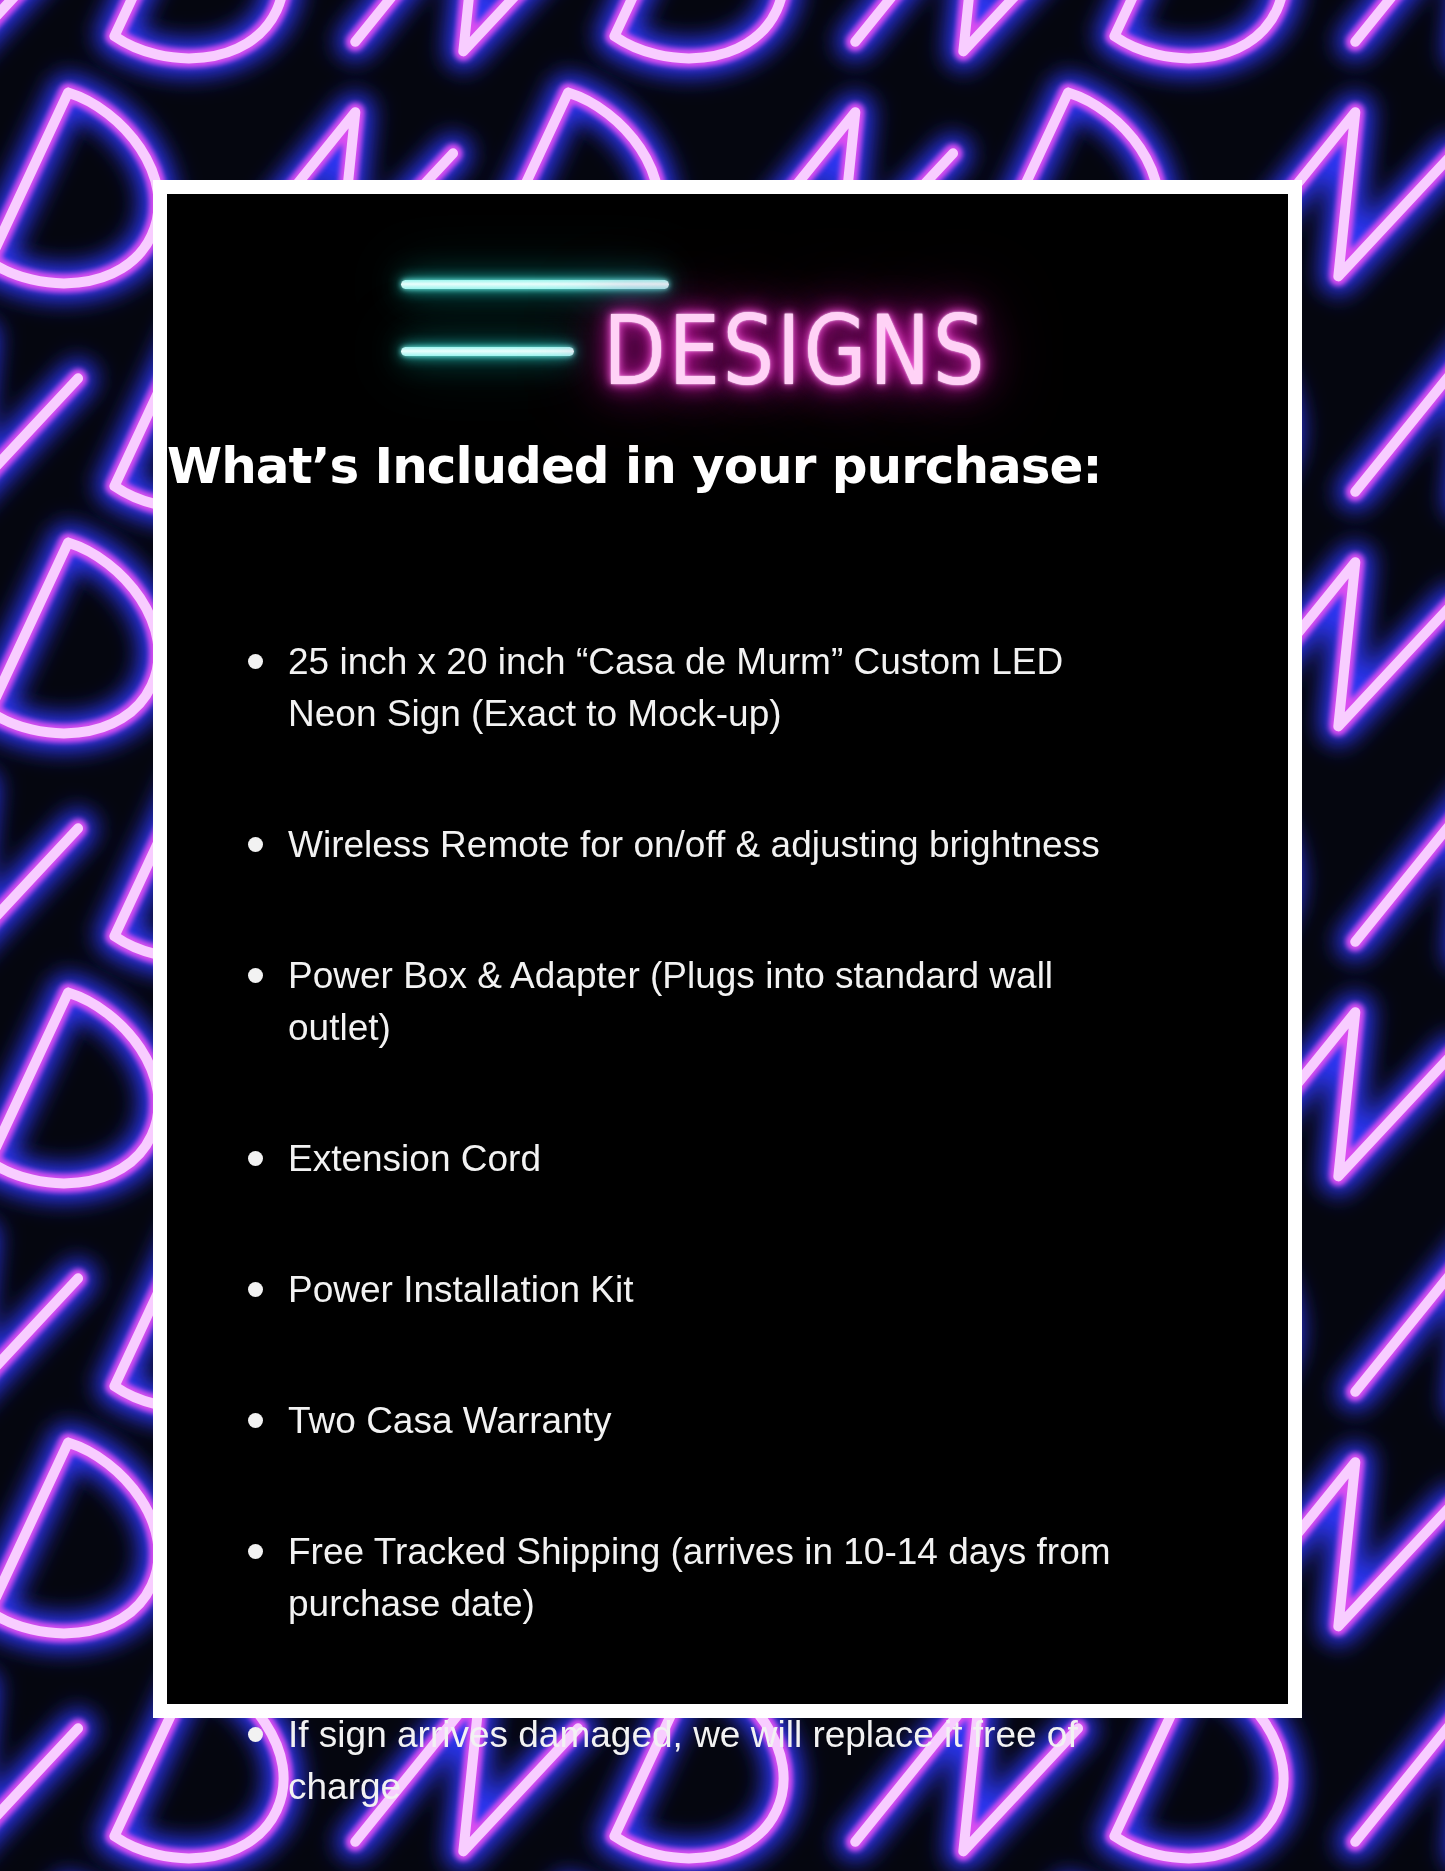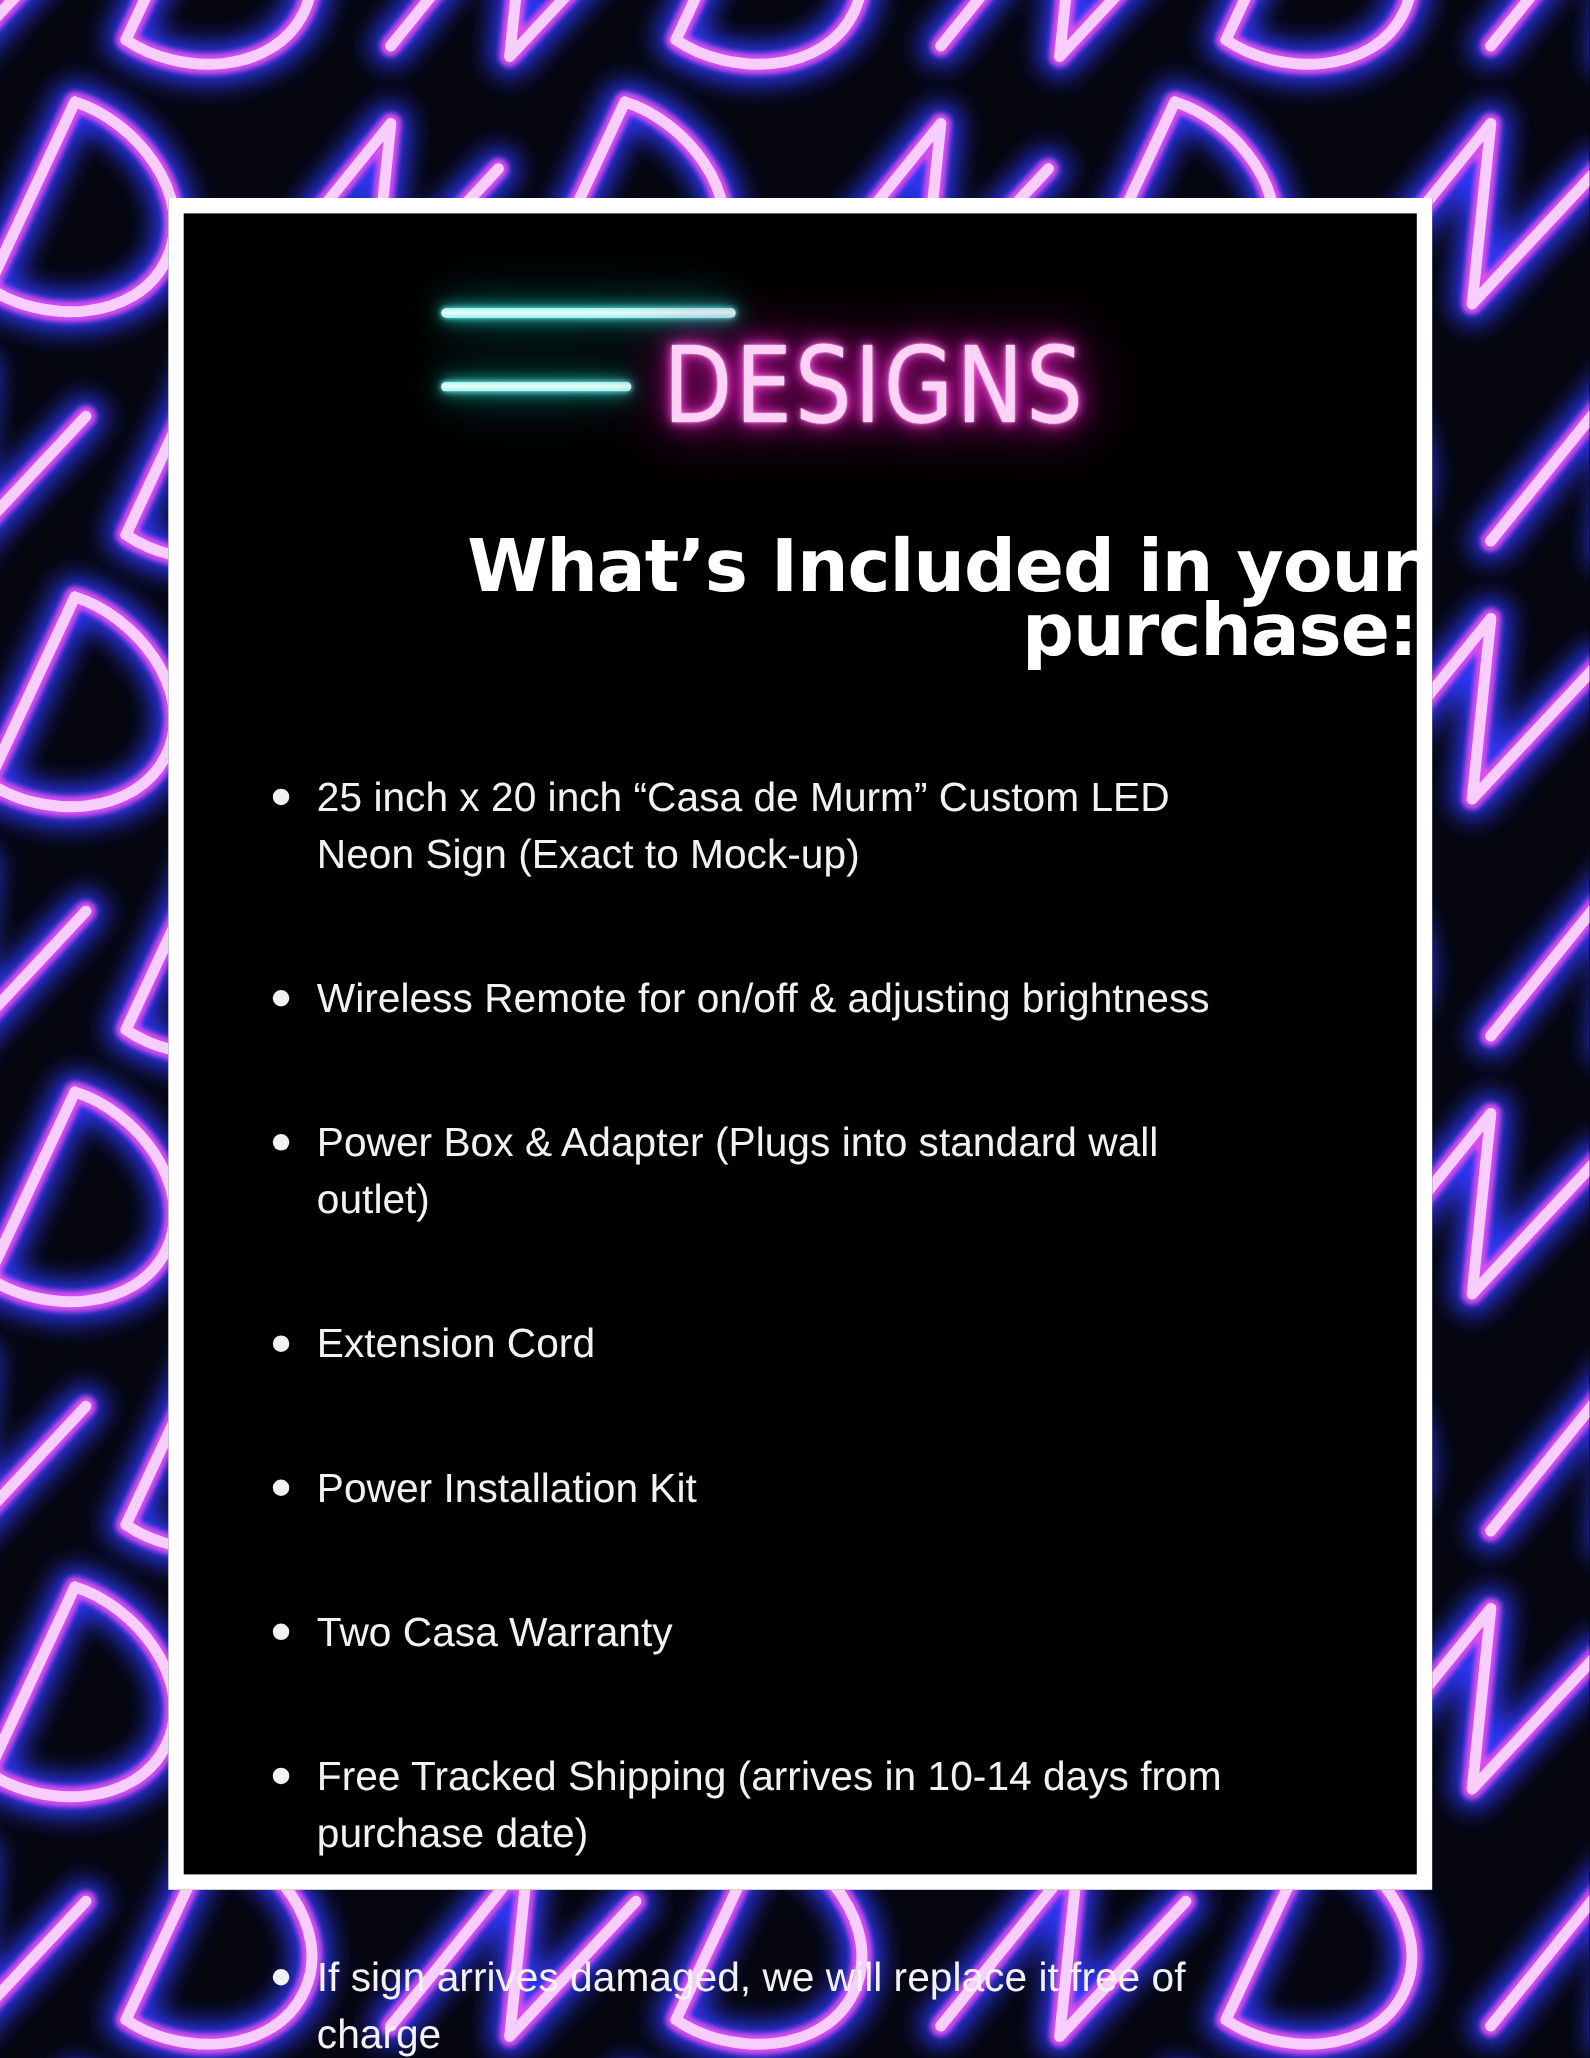--- a/index.html
+++ b/index.html
@@ -51,35 +51,35 @@
       0 0 14px var(--neon-teal-glow,#2cd9cf),
       0 0 32px #0e8b84,
       0 0 60px rgba(10,110,104,.85);
   }
   .line-top{width:268px;}
   .line-bottom{width:173px;}
   .logo-row2{margin-top:14px;}
 
   
   .heading{
-    margin:87px auto 0;text-align:right;
+    margin:38px auto 0;text-align:left;
     font-family:"DejaVu Sans",sans-serif;font-weight:bold;
-    font-size:66px;line-height:58px;letter-spacing:-1px;
+    font-size:50px;line-height:58px;letter-spacing:-1px;
     color:var(--heading-color,#fff);
   }
 
   
   ul.items{
     margin:45px 0 0;padding:0 0 0 121px;list-style:none;
     width:930px;
     font-size:37px;line-height:52px;font-weight:400;
     color:var(--list-color,#f2f2f2);
     white-space:pre-line;
   }
-  ul.items li{position:relative;}
+  ul.items li{position:relative;margin-top:44px;}
   ul.items li + li{margin-top:27px;}
   ul.items li::before{
     content:"";position:absolute;left:-40px;top:18px;
     width:15px;height:15px;border-radius:50%;
     background:var(--list-color,#fff);
   }
 </style>
 </head>
 <body>
 

